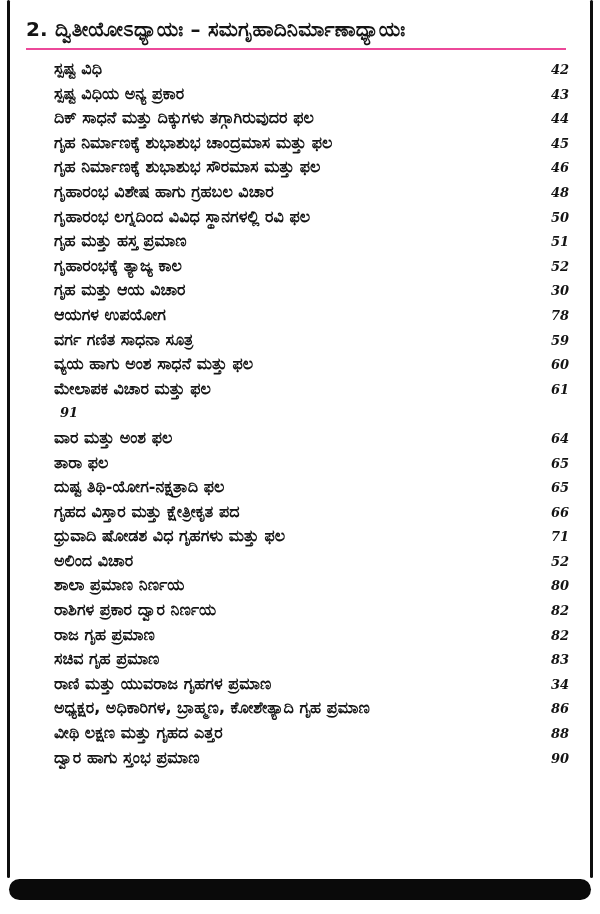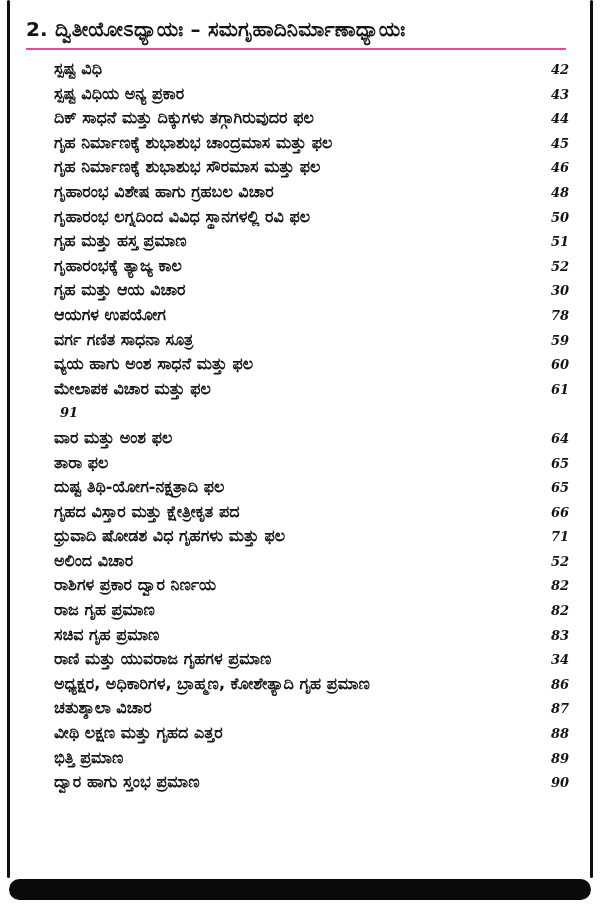--- a/index.html
+++ b/index.html
@@ -194,20 +194,24 @@
     <div class="toc-row">
       <span class="toc-title">ಧ್ರುವಾದಿ ಷೋಡಶ ವಿಧ ಗೃಹಗಳು ಮತ್ತು ಫಲ</span>
       <span class="toc-page">71</span>
     </div>
 
     <div class="toc-row">
       <span class="toc-title">ಅಲಿಂದ ವಿಚಾರ</span>
       <span class="toc-page">52</span>
     </div>
 
+    <div class="toc-row">
+      <span class="toc-title">ಶಾಲಾ ಪ್ರಮಾಣ ನಿರ್ಣಯ</span>
+      <span class="toc-page">80</span>
+    </div>
 
     <div class="toc-row">
       <span class="toc-title">ರಾಶಿಗಳ ಪ್ರಕಾರ ದ್ವಾರ ನಿರ್ಣಯ</span>
       <span class="toc-page">82</span>
     </div>
 
     <div class="toc-row">
       <span class="toc-title">ರಾಜ ಗೃಹ ಪ್ರಮಾಣ</span>
       <span class="toc-page">82</span>
     </div>
@@ -220,34 +224,26 @@
     <div class="toc-row">
       <span class="toc-title">ರಾಣಿ ಮತ್ತು ಯುವರಾಜ ಗೃಹಗಳ ಪ್ರಮಾಣ</span>
       <span class="toc-page">34</span>
     </div>
 
     <div class="toc-row">
       <span class="toc-title">ಅಧ್ಯಕ್ಷರ, ಅಧಿಕಾರಿಗಳ, ಬ್ರಾಹ್ಮಣ, ಕೋಶೇತ್ಯಾದಿ ಗೃಹ ಪ್ರಮಾಣ</span>
       <span class="toc-page">86</span>
     </div>
 
-    <div class="toc-row">
-      <span class="toc-title">ಚತುಶ್ಶಾಲಾ ವಿಚಾರ</span>
-      <span class="toc-page">87</span>
-    </div>
 
     <div class="toc-row">
       <span class="toc-title">ವೀಥಿ ಲಕ್ಷಣ ಮತ್ತು ಗೃಹದ ಎತ್ತರ</span>
       <span class="toc-page">88</span>
     </div>
 
-    <div class="toc-row">
-      <span class="toc-title">ಭಿತ್ತಿ ಪ್ರಮಾಣ</span>
-      <span class="toc-page">89</span>
-    </div>
 
     <div class="toc-row">
       <span class="toc-title">ದ್ವಾರ ಹಾಗು ಸ್ತಂಭ ಪ್ರಮಾಣ</span>
       <span class="toc-page">90</span>
     </div>
   </div>
 
 </div>
 
 </body></html>

